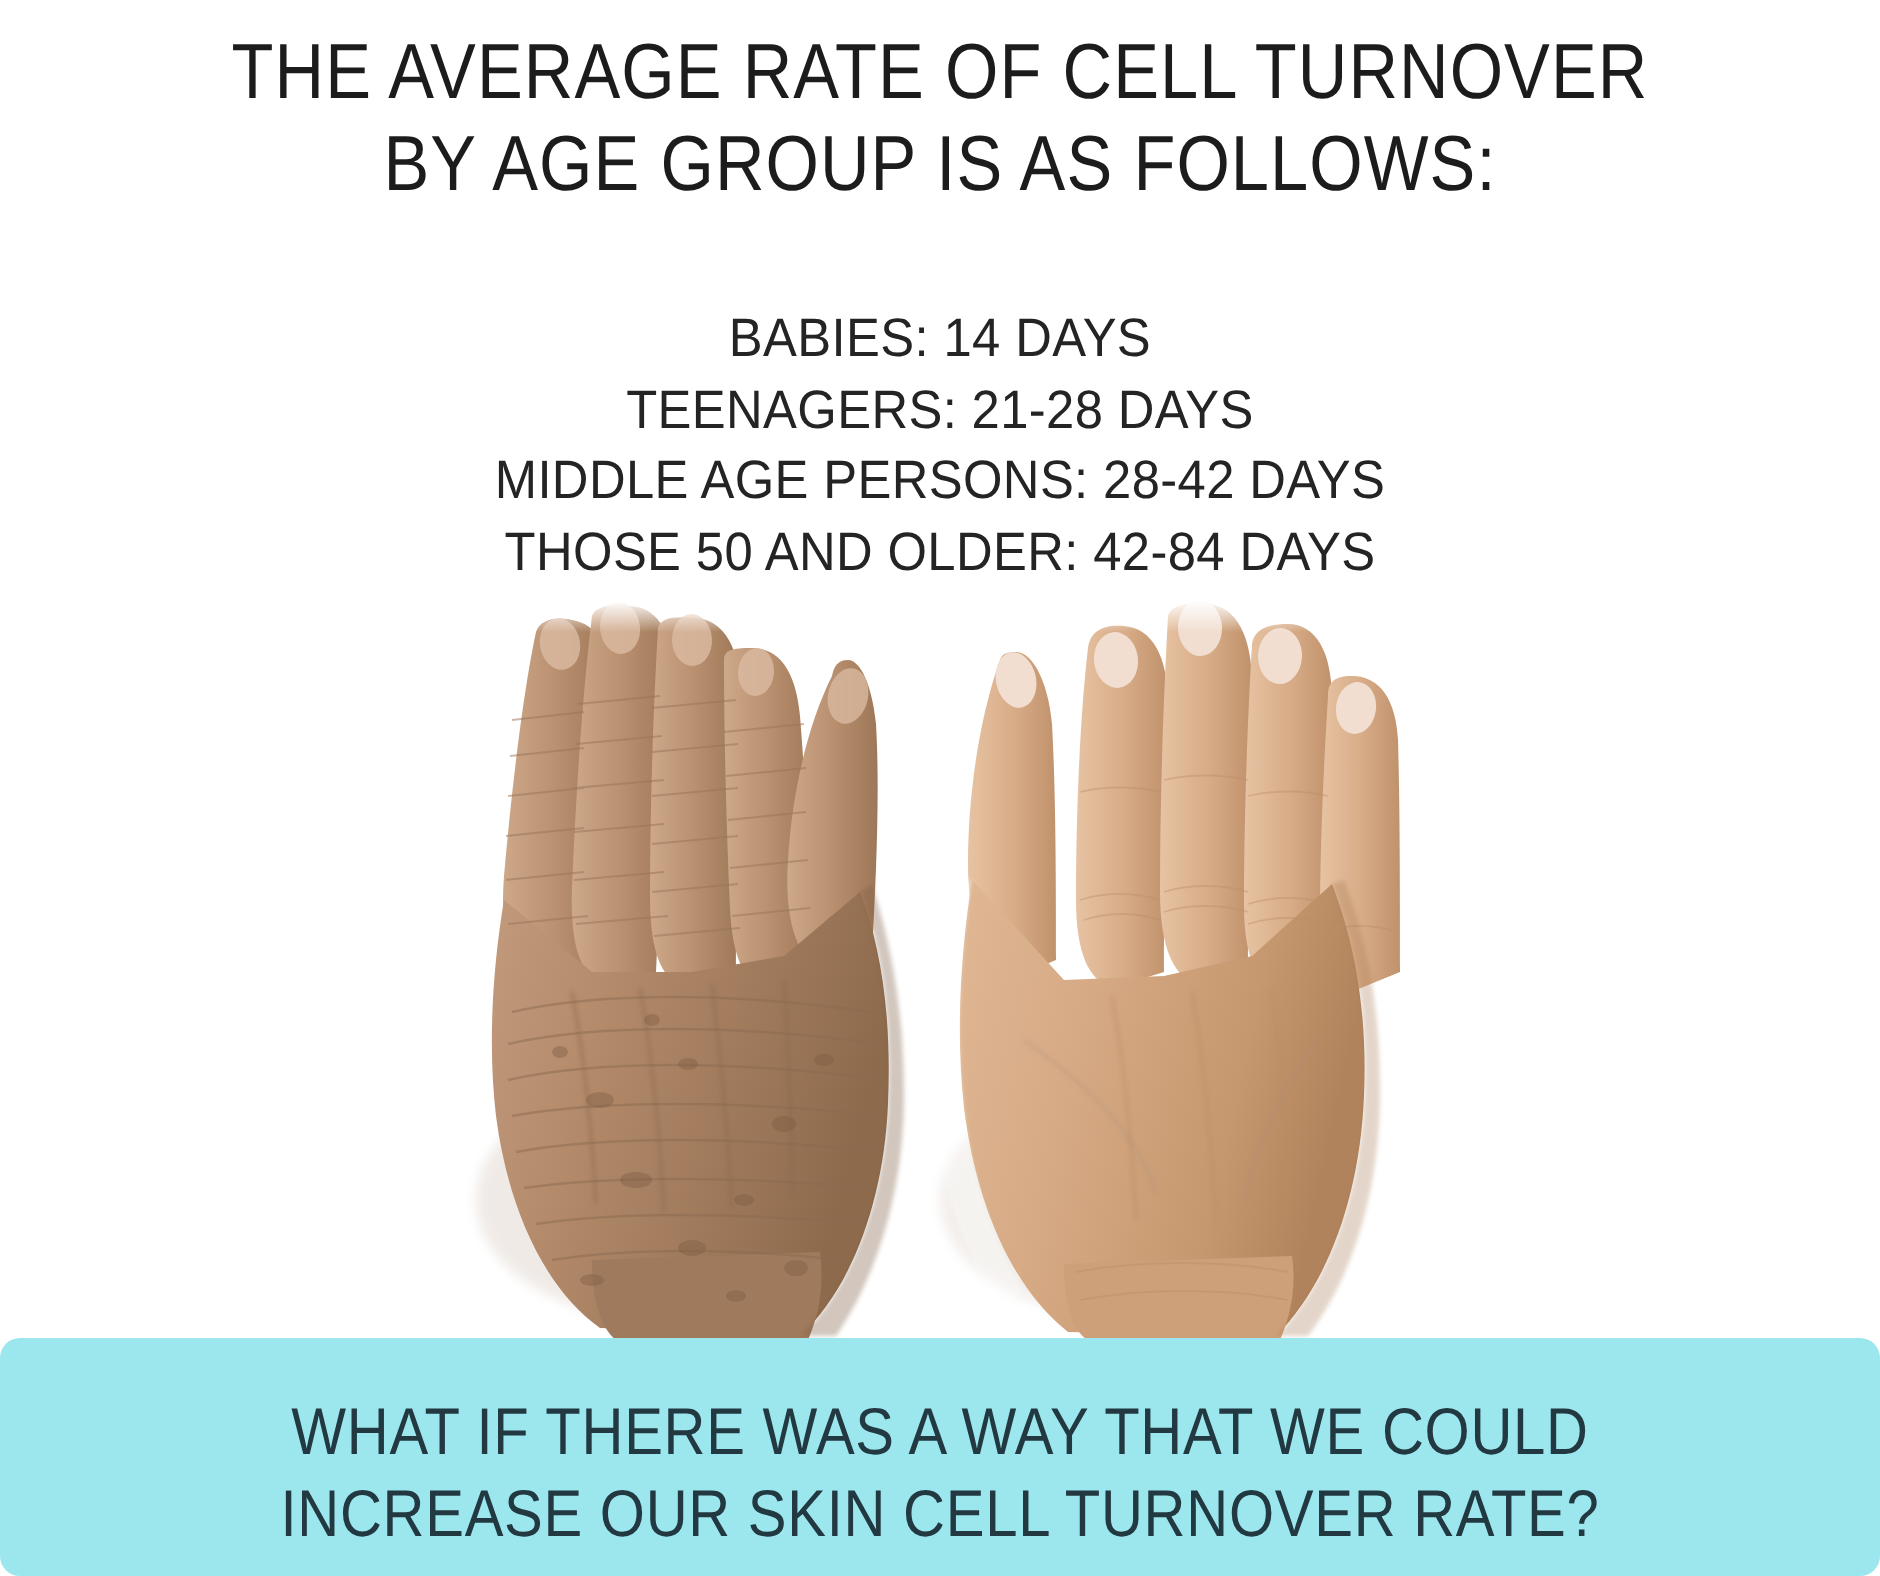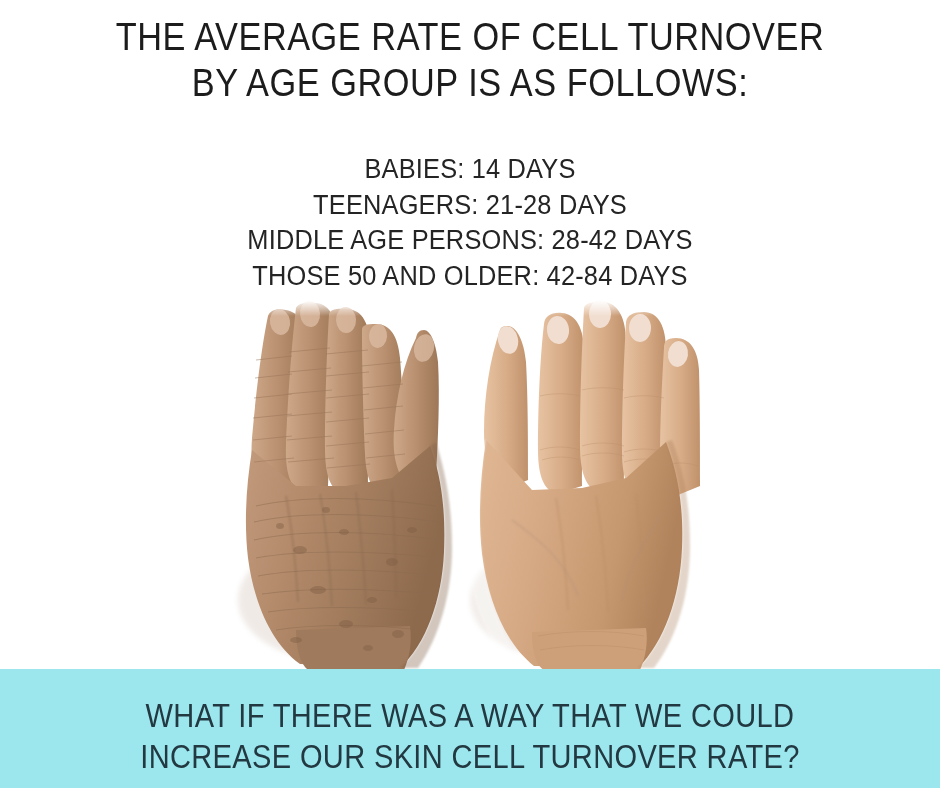--- a/index.html
+++ b/index.html
@@ -70,20 +70,21 @@
   .hands-svg { display: block; width: 940px; height: 370px; }
 
   
   .banner {
     position: absolute;
     left: 0;
     top: 669px;
     width: 940px;
     height: 119px;
     background: #9ce7ee;
+    border-radius: 10px;
   }
   .banner-text {
     position: absolute;
     left: 0;
     top: 26px;
     width: 940px;
     text-align: center;
     color: #233942;
     font-family: "Liberation Sans", sans-serif;
     font-weight: 400;

